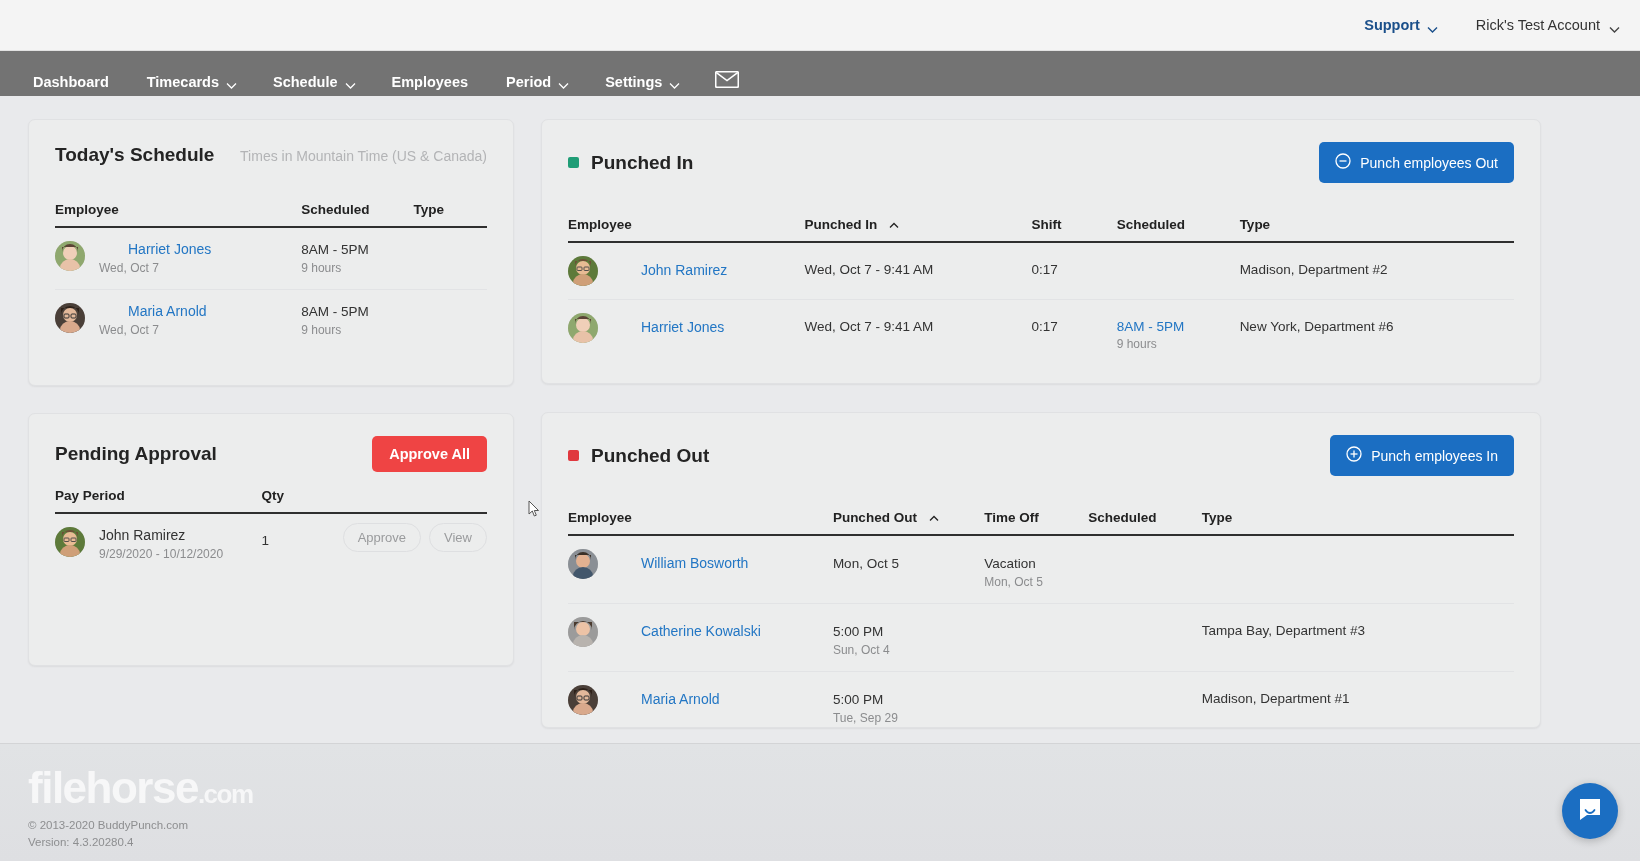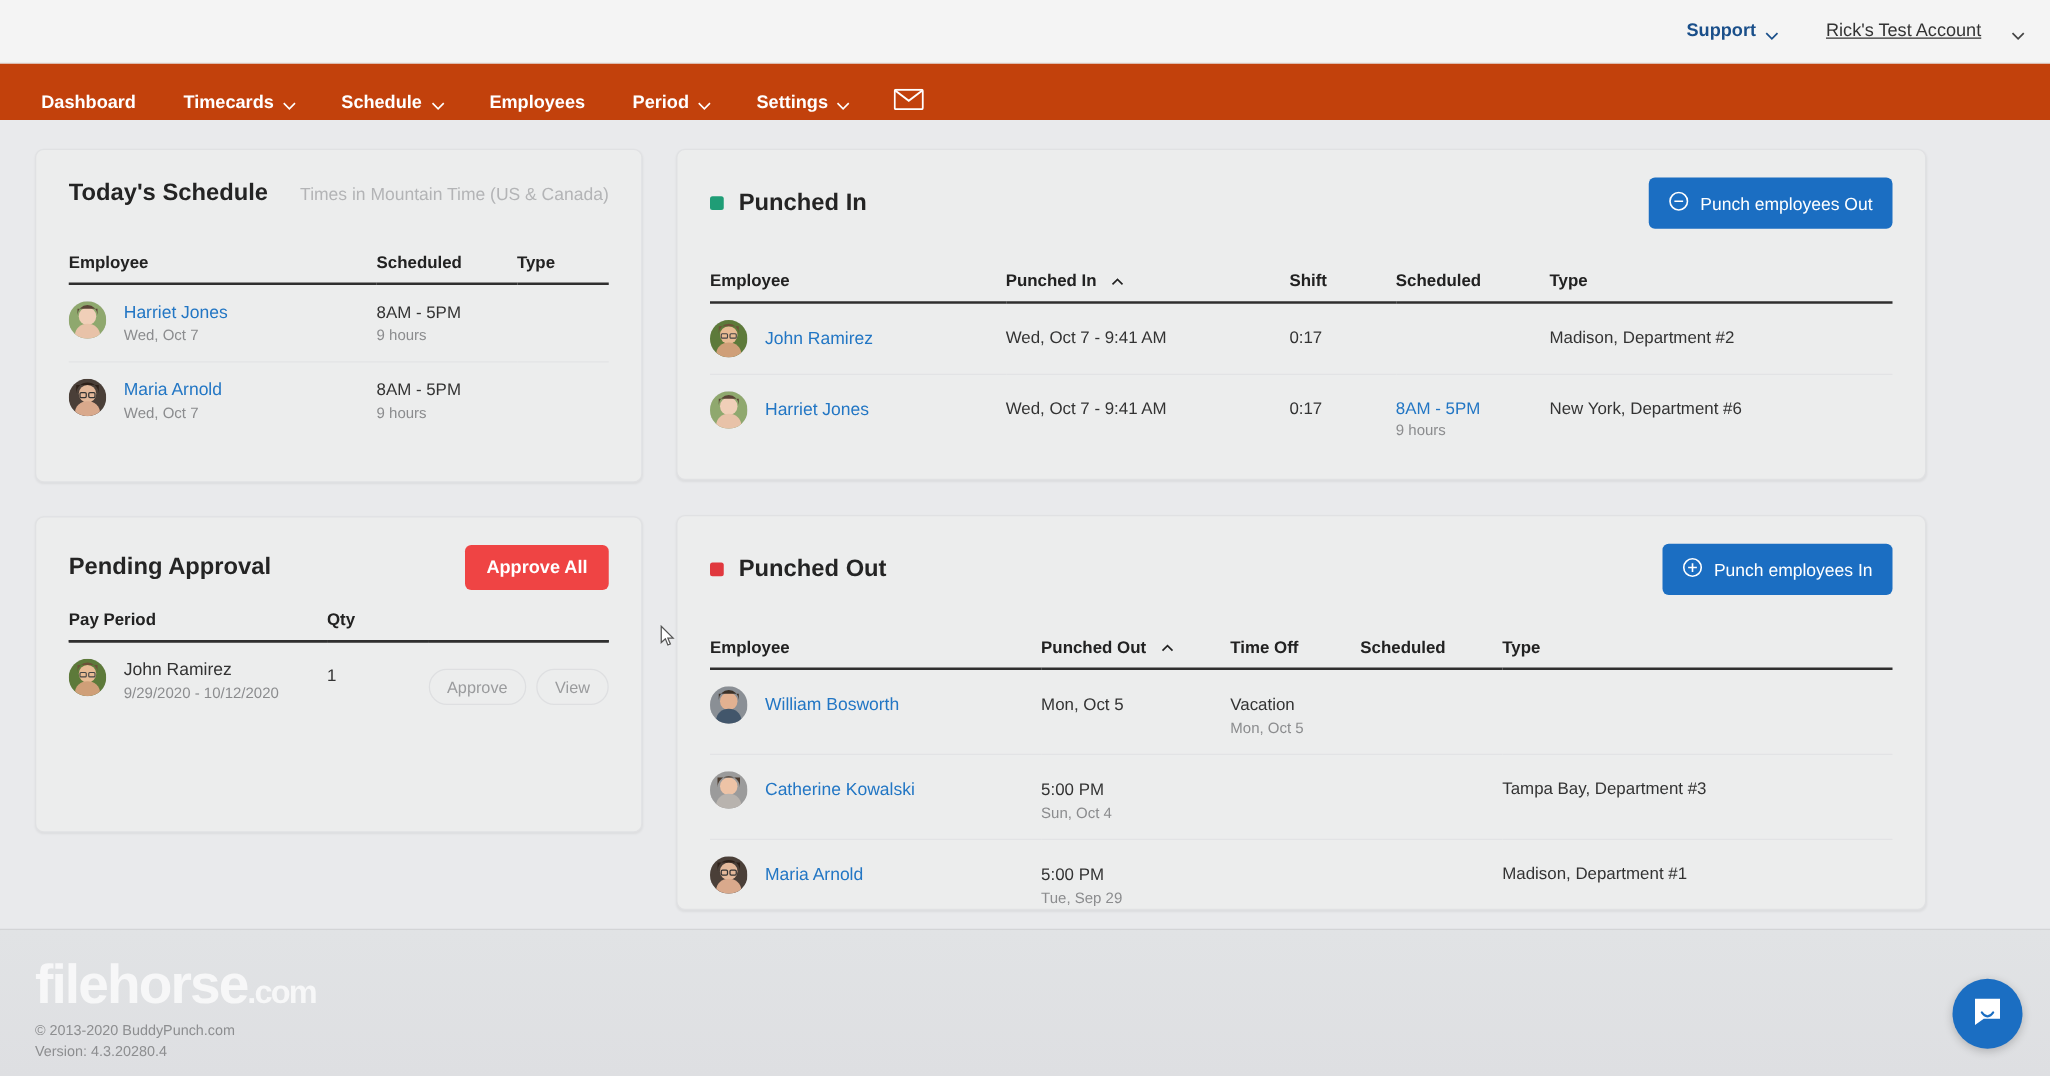--- a/index.html
+++ b/index.html
@@ -38,29 +38,28 @@
     background: transparent; width: 100%; font-family: "Liberation Sans", sans-serif;
   }
   .search-box input::placeholder { color: #9b9b9b; }
   .hdr-link {
     font-size: 14.5px; font-weight: 700; color: #1a4f8a;
     margin-left: 32px; display: flex; align-items: center; gap: 7px;
     cursor: pointer;
   }
   .hdr-acct {
     font-size: 14.5px; font-weight: 400; color: #333;
-    margin-left: 40px; display: flex; align-items: center; gap: 24px;
+    margin-left: 40px; display: flex; align-items: center; gap: 9px;
     cursor: pointer;
-    text-decoration: underline;
   }
   .caret { display: inline-block; width: 9px; height: 9px; }
 
   
   .navbar {
-    height: 61px; background: #c2410c;
+    height: 61px; background: #737373;
     display: flex; align-items: stretch; position: relative; text-align: center;
   }
   .nav-item {
     display: flex; align-items: center; gap: 7px;
     padding: 0 19px; color: #ffffff; font-size: 14.5px; font-weight: 700;
     cursor: pointer; position: relative; white-space: nowrap;
   }
   .nav-item:first-child { margin-left: 14px; }
   .nav-item.active::after {
     content: ""; position: absolute; left: 50%; bottom: -10px;
@@ -100,21 +99,21 @@
     vertical-align: top; font-size: 13.5px; color: #333;
   }
   table.grid tr:last-child td { border-bottom: none; }
 
   .emp-cell { display: flex; align-items: flex-start; gap: 14px; }
   .avatar {
     width: 30px; height: 30px; border-radius: 50%; flex: 0 0 30px;
     overflow: hidden; background: #cfcfcf;
   }
   .avatar svg { display: block; }
-  .emp-name { color: #2276c4; font-size: 14px; line-height: 17px; cursor: pointer; }
+  .emp-name { color: #2276c4; font-size: 14px; line-height: 17px; cursor: pointer; margin-left: 29px; }
   .sub { color: #8b8c8e; font-size: 12px; margin-top: 3px; line-height: 15px; }
   .maincell { font-size: 13.5px; color: #333; line-height: 17px; }
   .linkcell { color: #2276c4; font-size: 13.5px; cursor: pointer; }
 
   
   .approve-all {
     background: #ef4444; color: #fff; border: none; border-radius: 5px;
     font-size: 14.5px; font-weight: 700; padding: 10px 17px; cursor: pointer;
     font-family: "Liberation Sans", sans-serif;
   }
@@ -353,21 +352,21 @@
                     </span>
                     <div>
                       <div style="color:#333;font-size:14px;line-height:17px;">John Ramirez</div>
                       <div class="sub">9/29/2020 - 10/12/2020</div>
                     </div>
                   </div>
                 </td>
                 <td style="padding-top:19px;">
                   <span>1</span>
                 </td>
-                <td style="padding-top:21px;">
+                <td style="padding-top:9px;">
                   <div style="display:flex;gap:8px;justify-content:flex-end;">
                     <button class="pill-btn">Approve</button>
                     <button class="pill-btn">View</button>
                   </div>
                 </td>
               </tr>
             </tbody>
           </table>
         </div>
       </div>

